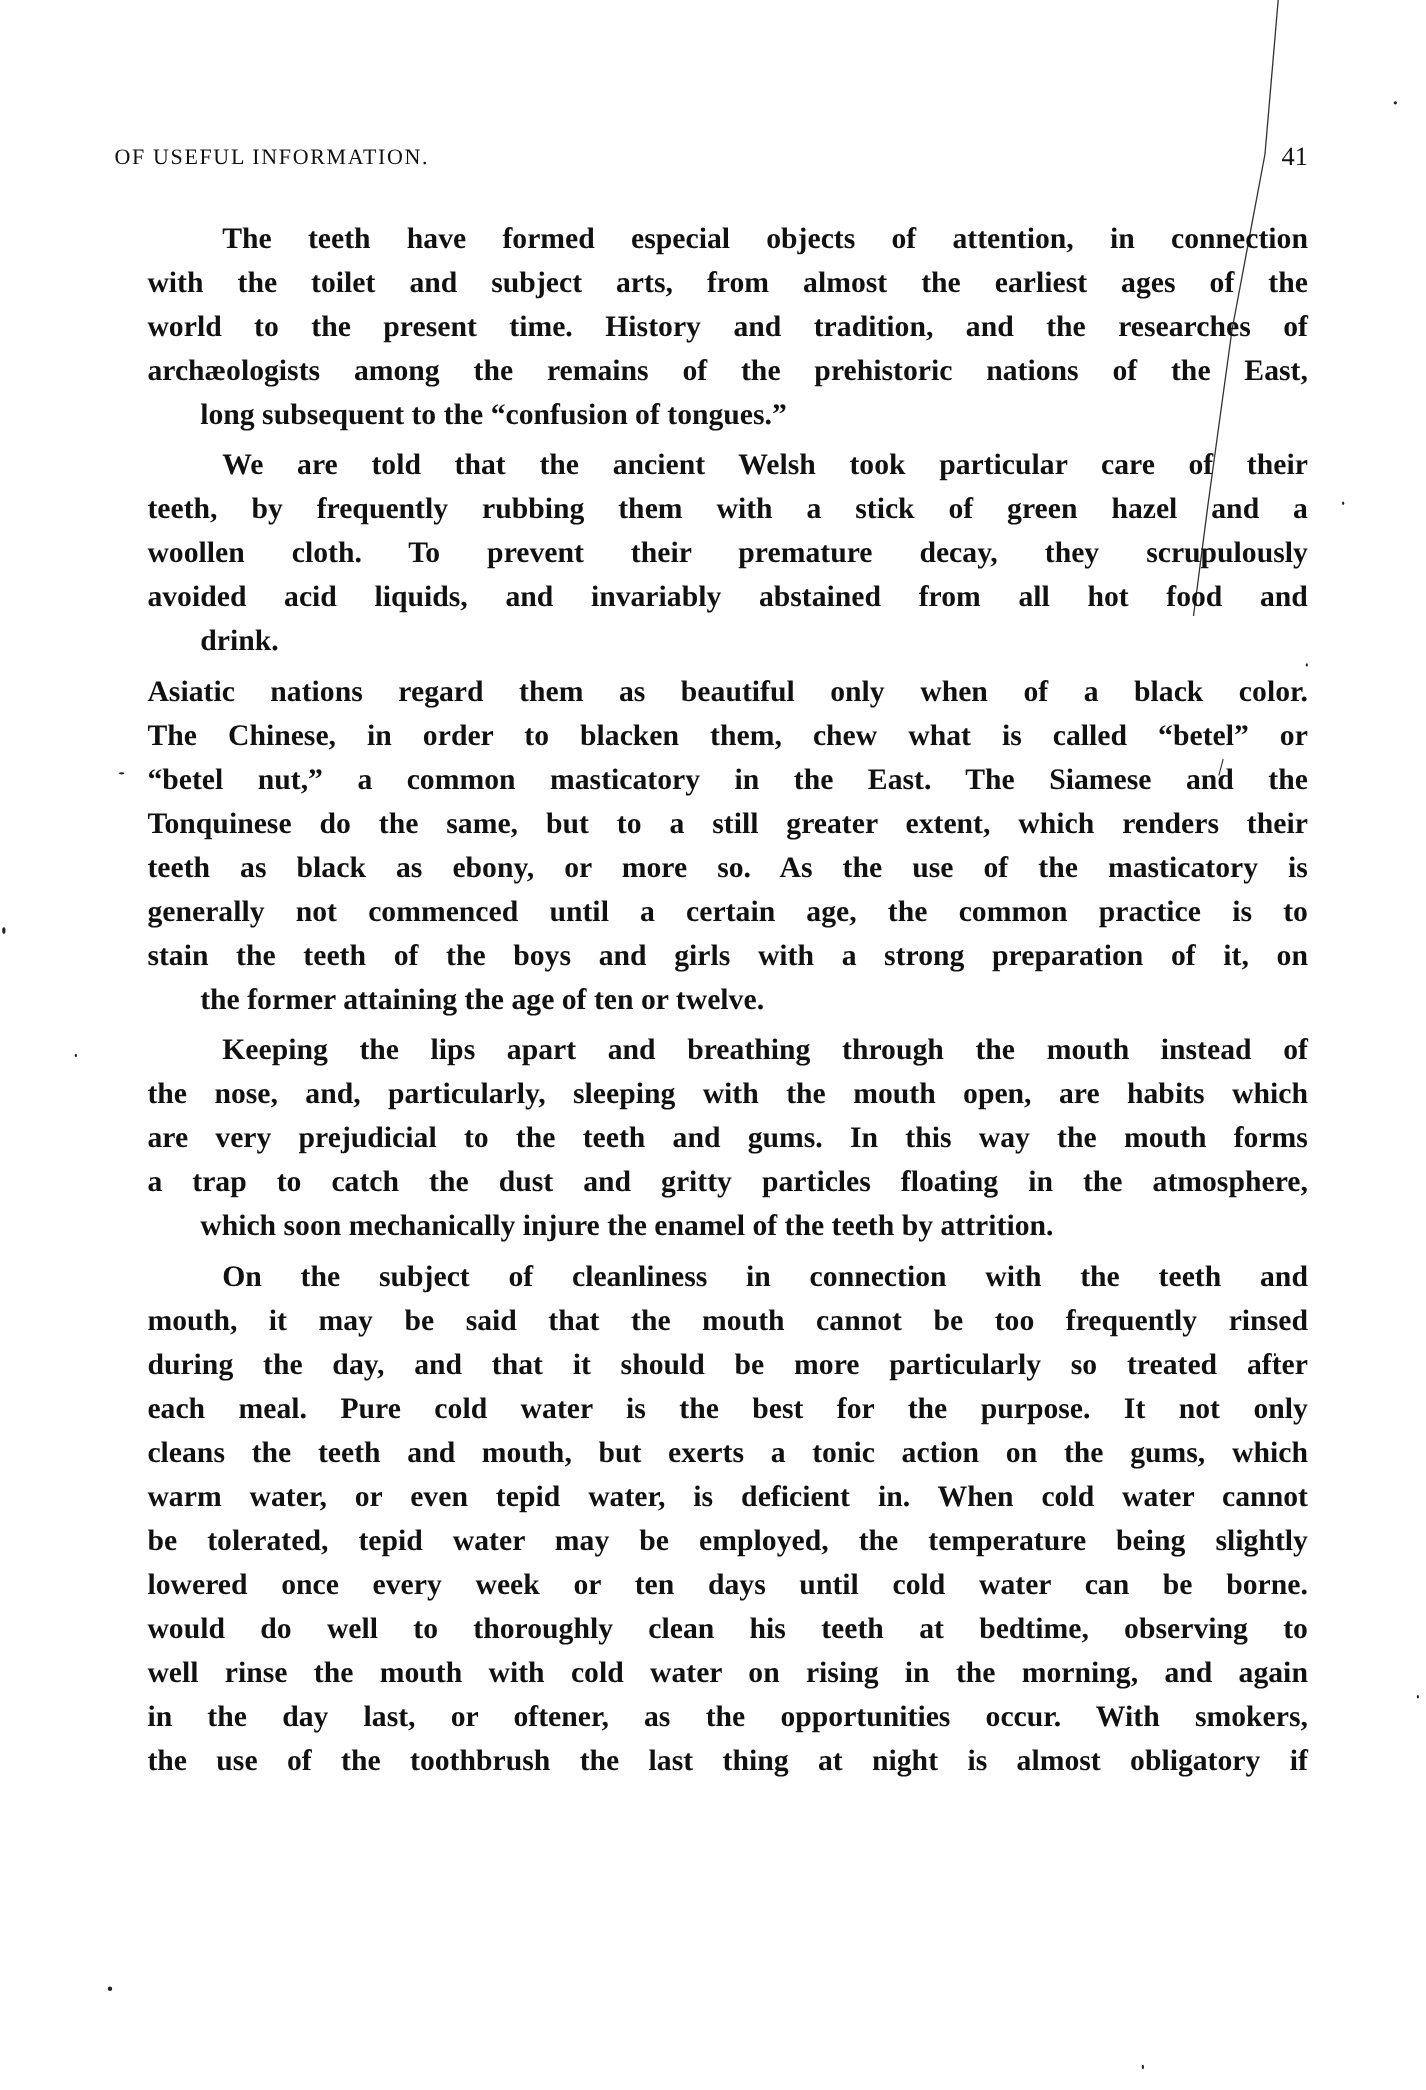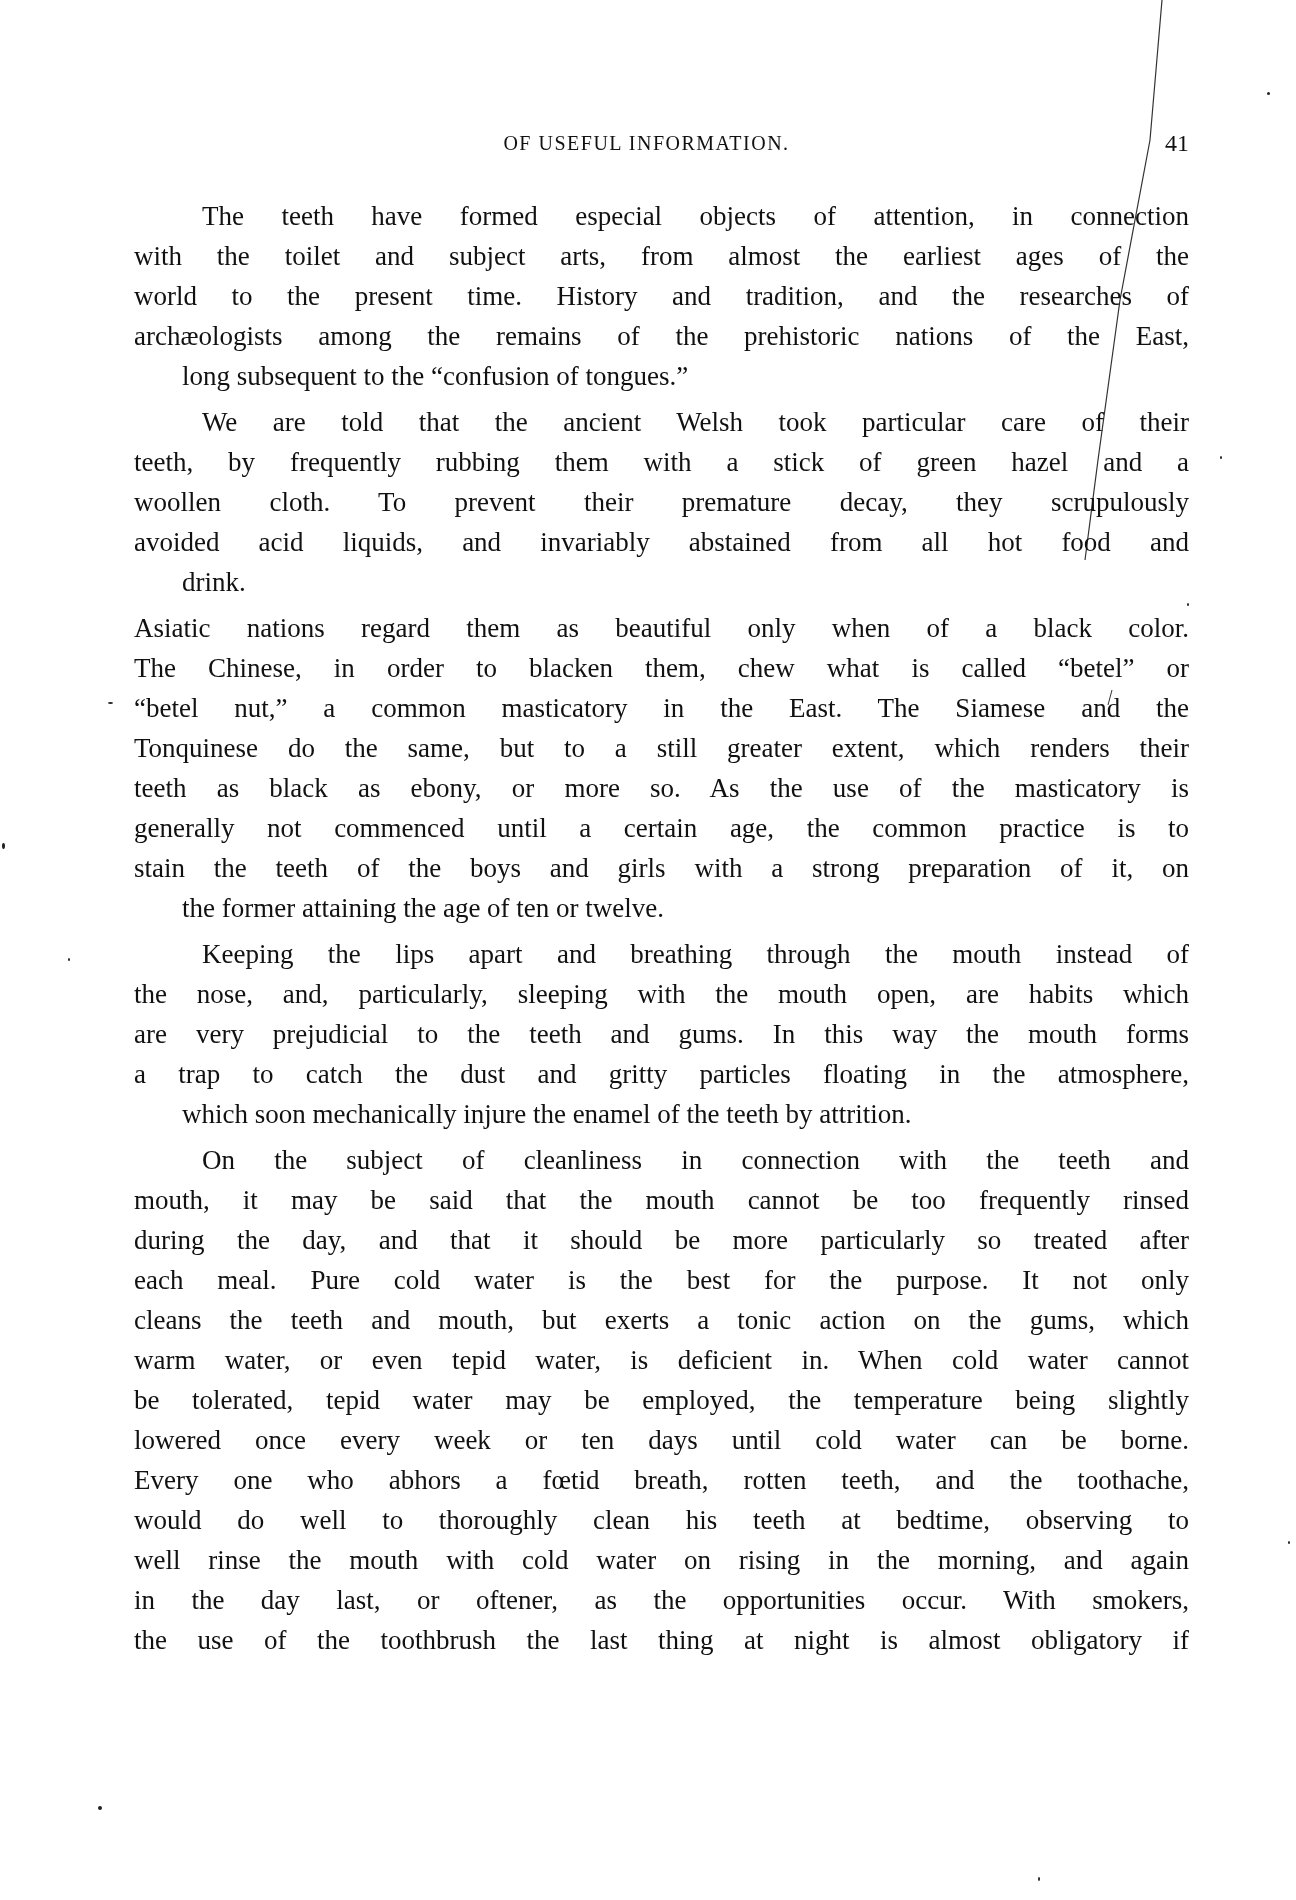--- a/index.html
+++ b/index.html
@@ -1,23 +1,23 @@
 <!DOCTYPE html>
 <html><head>
 <meta charset="utf-8">
 <style>
   html, body { margin: 0; padding: 0; background: #ffffff; }
   body { width: 1296px; height: 1900px; position: relative; overflow: hidden; font-family: "Liberation Serif", "DejaVu Serif", serif; color: #111; }
   .page { position: absolute; left: 0; top: 0; width: 1296px; height: 1900px; }
   .running-head { position: absolute; top: 128px; left: 134px; width: 1055px; height: 36px; }
-  .head-title { position: absolute; left: 0; width: 1055px; text-align: center; font-size: 20px; letter-spacing: 1.5px; top: 4px; padding-left: 10px; box-sizing: border-box; text-decoration: underline; }
+  .head-title { position: absolute; left: 0; width: 1055px; text-align: left; font-size: 20px; letter-spacing: 1.5px; top: 4px; padding-left: 10px; box-sizing: border-box; text-decoration: underline; }
   .head-title span { display: inline-block; margin-left: -40px; }
   .page-num { position: absolute; right: 0; top: 2px; font-size: 24px; }
   .body { position: absolute; left: 134px; top: 196px; width: 1055px; }
-  .para { margin: 0 0 6px 0; }
+  .para { margin: 0 0 6px 0; font-weight: bold; }
   .line { display: block; height: 40px; line-height: 40px; font-size: 27px; text-align: justify; text-align-last: justify; white-space: nowrap; overflow: visible; }
   .line.indent { padding-left: 68px; }
   .line.last { text-align-last: left; margin-left: 48px; }
   .pencil-line { position: absolute; left: 0; top: 0; width: 1296px; height: 1900px; pointer-events: none; }
   .speck { position: absolute; width: 3px; height: 3px; background: #222; border-radius: 50%; }
 </style>
 </head>
 <body>
 
 <div class="page">
@@ -71,21 +71,20 @@
 
     <div class="para">
       <span class="line indent">On the subject of cleanliness in connection with the teeth and</span>
       <span class="line">mouth, it may be said that the mouth cannot be too frequently rinsed</span>
       <span class="line">during the day, and that it should be more particularly so treated after</span>
       <span class="line">each meal. Pure cold water is the best for the purpose. It not only</span>
       <span class="line">cleans the teeth and mouth, but exerts a tonic action on the gums, which</span>
       <span class="line">warm water, or even tepid water, is deficient in. When cold water cannot</span>
       <span class="line">be tolerated, tepid water may be employed, the temperature being slightly</span>
       <span class="line">lowered once every week or ten days until cold water can be borne.</span>
-      <span class="line">Every one who abhors a fœtid breath, rotten teeth, and the toothache,</span>
       <span class="line">would do well to thoroughly clean his teeth at bedtime, observing to</span>
       <span class="line">well rinse the mouth with cold water on rising in the morning, and again</span>
       <span class="line">in the day last, or oftener, as the opportunities occur. With smokers,</span>
       <span class="line">the use of the toothbrush the last thing at night is almost obligatory if</span>
     </div>
 
   </div>
 
   <div class="speck" style="left:1267px; top:92px;"></div>
   <div class="speck" style="left:1220px; top:456px; width:2px;"></div>

